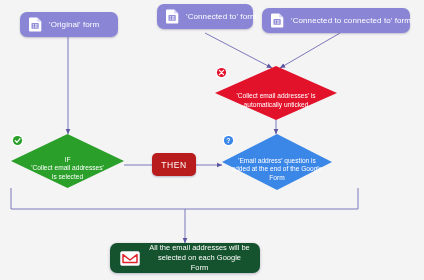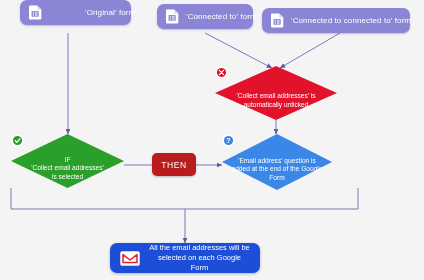--- a/index.html
+++ b/index.html
@@ -46,21 +46,21 @@
     display:flex;align-items:center;justify-content:center;
     box-shadow:0 1px 2px rgba(50,42,100,.3);
   }
   .thenbox .label{
     color:#ffffff;font-size:8.5px;letter-spacing:.6px;
   }
 
   
   .gmailbox{
     position:absolute;
-    background:#1d4ed8;
+    background:#14532d;
     border-radius:7px;
     display:flex;align-items:center;
     box-sizing:border-box;
     padding:0 10px;
     box-shadow:0 1px 3px rgba(45,40,95,.32);
   }
   .gmailbox .label{
     color:#ffffff;font-size:7.5px;line-height:10px;
     margin-left:9px;text-align:center;flex:1;
   }
@@ -107,21 +107,21 @@
       <path d="M196,165 L222,165" marker-end="url(#arr)"></path>
 
       <path d="M11,188 L11,209 L358,209"></path>
 
       <path d="M358,188 L358,209"></path>
 
       <path d="M185,209 L185,243" marker-end="url(#arr)"></path>
     </g>
   </svg>
 
-  <div class="formbox" style="left:20px;top:0;width:111px;gap:36px;">
+  <div class="formbox" style="left:20px;top:12px;width:98px;">
     <span class="doc-icon">
       <svg viewBox="0 0 13 15" width="13" height="15">
         <path d="M1,0.6 h7.2 L12.3,4.6 V13.6 a1,1 0 0 1 -1,1 H1 a1,1 0 0 1 -1,-1 V1.6 a1,1 0 0 1 1,-1 z" fill="#ffffff"></path>
         <path d="M8.2,0.6 L12.3,4.6 H8.9 a0.7,0.7 0 0 1 -0.7,-0.7 z" fill="#ddd9f5"></path>
         <rect x="2.6" y="6.2" width="7" height="5.4" fill="#7a73cf"></rect>
         <rect x="3.6" y="7.3" width="1.5" height="1.2" fill="#ffffff"></rect>
         <rect x="5.8" y="7.3" width="2.8" height="1.2" fill="#ffffff"></rect>
         <rect x="3.6" y="9.4" width="1.5" height="1.2" fill="#ffffff"></rect>
         <rect x="5.8" y="9.4" width="2.8" height="1.2" fill="#ffffff"></rect>
       </svg>

